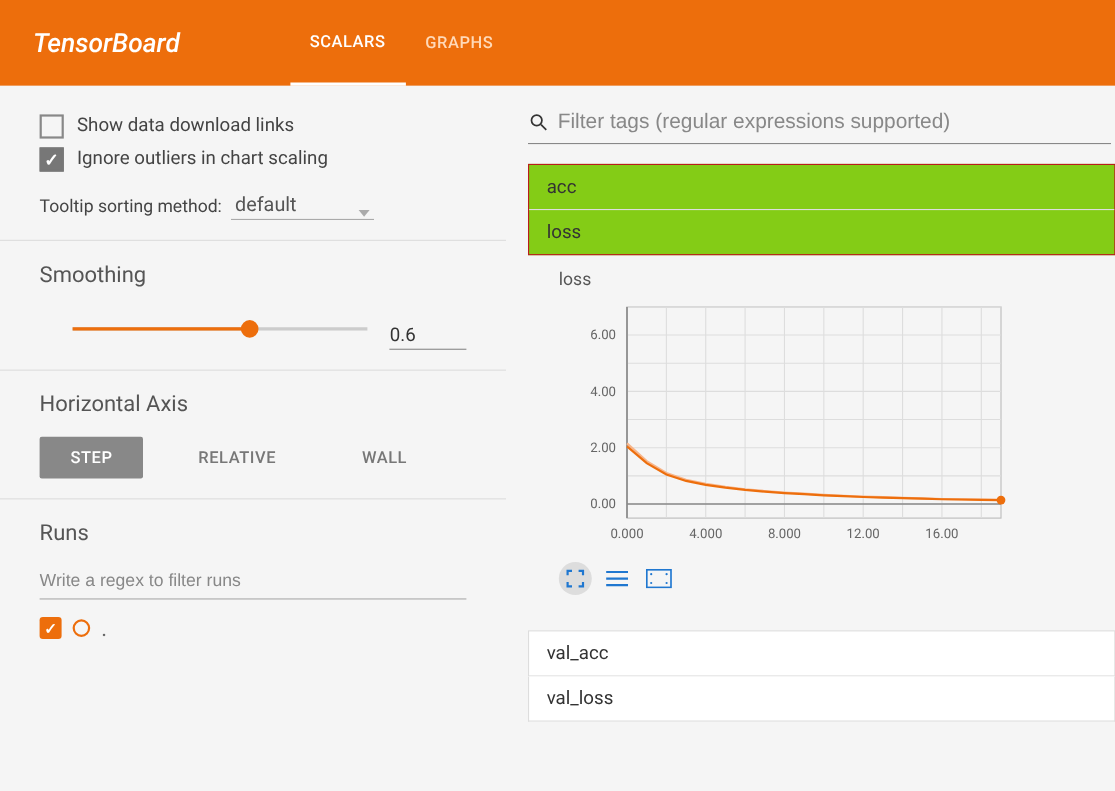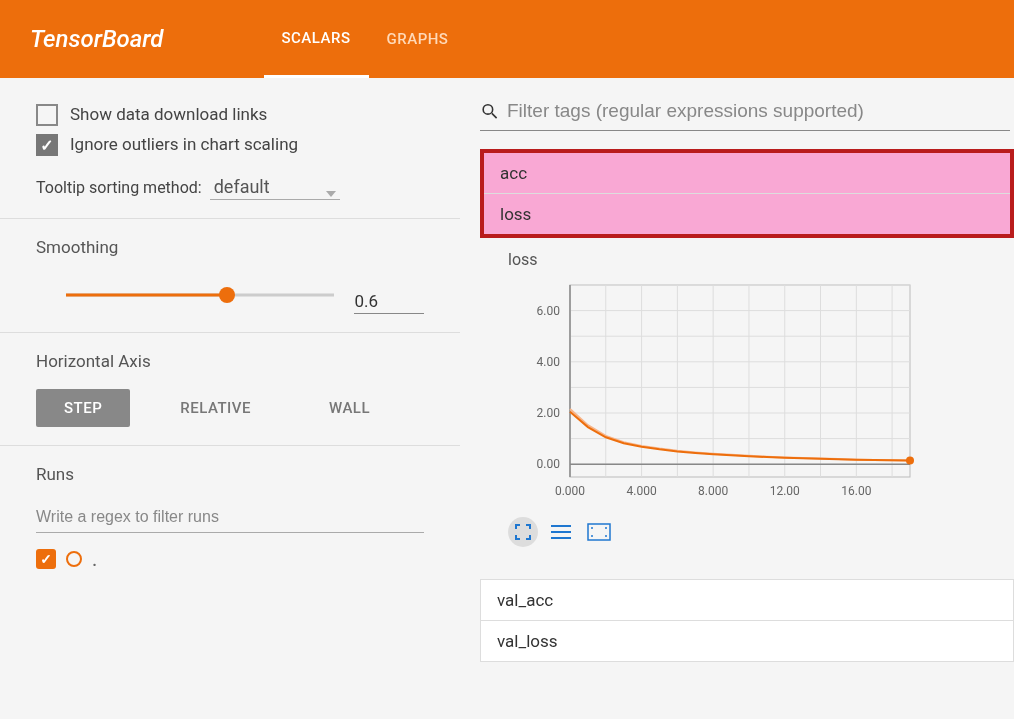--- a/index.html
+++ b/index.html
@@ -23,21 +23,21 @@
 .chk.checked { background: #777; border-color: #777; }
 .chk.checked::after { content: "✓"; color: #fff; font-size: 16px; font-weight: bold; }
 .chk-label { font-size: 17px; color: #444; }
 
 .tooltip-row { display: flex; align-items: center; margin-top: 18px; }
 .tooltip-label { font-size: 16px; color: #444; margin-right: 8px; }
 .select-wrap { border-bottom: 1px solid #aaa; display: flex; align-items: flex-end; padding: 2px 4px; width: 130px; justify-content: space-between; cursor: pointer; }
 .select-val { font-size: 18px; color: #555; }
 .tri { width: 0; height: 0; border-left: 5px solid transparent; border-right: 5px solid transparent; border-top: 6px solid #aaa; }
 
-.section-title { font-size: 17px; color: #555; margin-bottom: 18px; }
+.section-title { font-size: 20px; color: #555; margin-bottom: 18px; }
 
 .slider-row { display: flex; align-items: center; }
 .slider { position: relative; width: 270px; height: 20px; margin: 0 20px 0 30px; cursor: pointer; }
 .track { position: absolute; top: 50%; left: 0; right: 0; height: 3px; background: #ccc; transform: translateY(-50%); }
 .fill { position: absolute; top: 50%; left: 0; width: 60%; height: 3px; background: #ed6e0c; transform: translateY(-50%); }
 .thumb { position: absolute; top: 50%; left: 60%; width: 16px; height: 16px; background: #ed6e0c; border-radius: 50%; transform: translate(-50%, -50%); }
 .slider-val { border-bottom: 1px solid #888; padding: 2px 0; width: 70px; font-size: 17px; color: #333; margin-top: 14px; }
 
 .btn-group { display: flex; gap: 22px; align-items: flex-end; }
 .axis-btn { padding: 10px 28px; font-size: 15px; color: #777; font-weight: 500; cursor: pointer; letter-spacing: 0.5px; border-radius: 2px; }
@@ -50,21 +50,21 @@
 .run-chk { width: 20px; height: 20px; background: #ed6e0c; border-radius: 3px; display: flex; align-items: center; justify-content: center; cursor: pointer; }
 .run-chk::after { content: "✓"; color: #fff; font-size: 14px; font-weight: bold; }
 .run-circle { width: 16px; height: 16px; border: 2px solid #ed6e0c; border-radius: 50%; cursor: pointer; }
 .run-dot { font-size: 20px; color: #666; }
 
 .search-row { display: flex; align-items: center; border-bottom: 1px solid #888; padding: 2px 0 8px 0; margin-right: 4px; }
 .search-icon { width: 20px; height: 20px; margin-right: 8px; }
 .search-input { border: none; background: transparent; font-size: 19px; color: #737373; width: 100%; outline: none; }
 .search-input::placeholder { color: #888; }
 
-.panel { background: #f9a8d4; border: 4px solid #b91c1c; margin-top: 18px; margin-right: 0; }
+.panel { background: #84cc16; border: 1px solid #b91c1c; margin-top: 18px; margin-right: 0; }
 .panel-hdr { padding: 10px 16px; border-bottom: 1px solid #ddd; font-size: 17px; color: #333; cursor: pointer; }
 .panel-hdr:last-of-type { border-bottom: none; }
 
 .chart-area { padding: 12px 20px 18px 20px; }
 .chart-title { font-size: 16px; color: #555; margin-bottom: 8px; margin-left: 8px; }
 .chart-svg { display: block; }
 
 .chart-tools { display: flex; gap: 8px; margin-top: 10px; margin-left: 8px; align-items: center; }
 .tool { width: 30px; height: 30px; display: flex; align-items: center; justify-content: center; cursor: pointer; border-radius: 50%; }
 .tool.bg { background: #ddd; }

